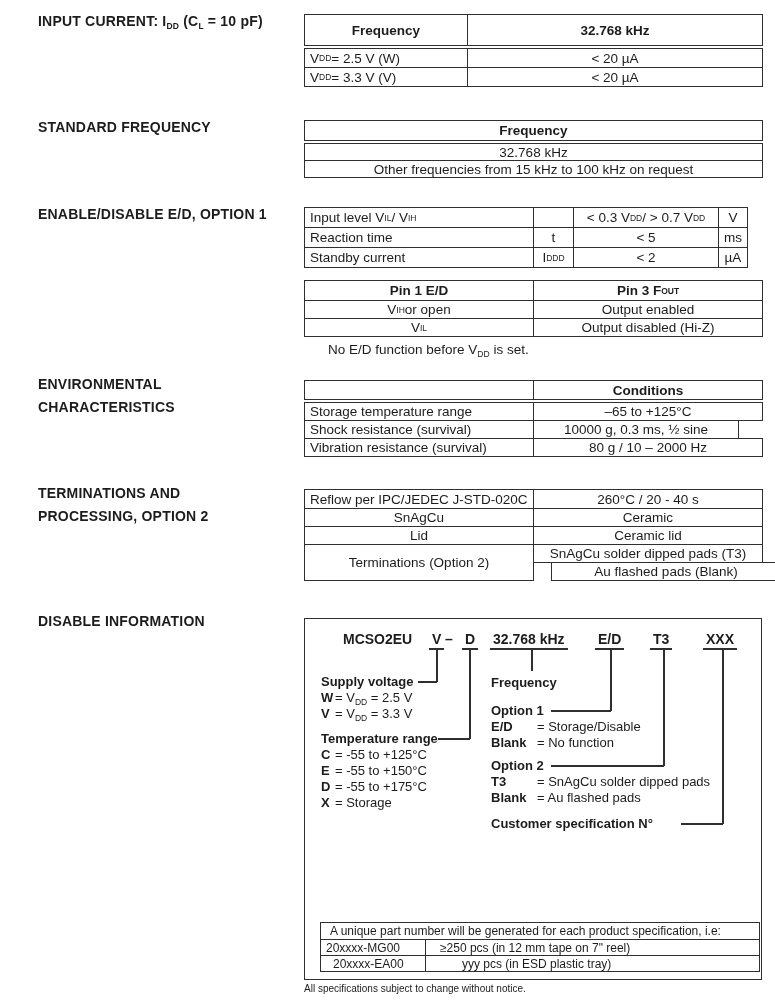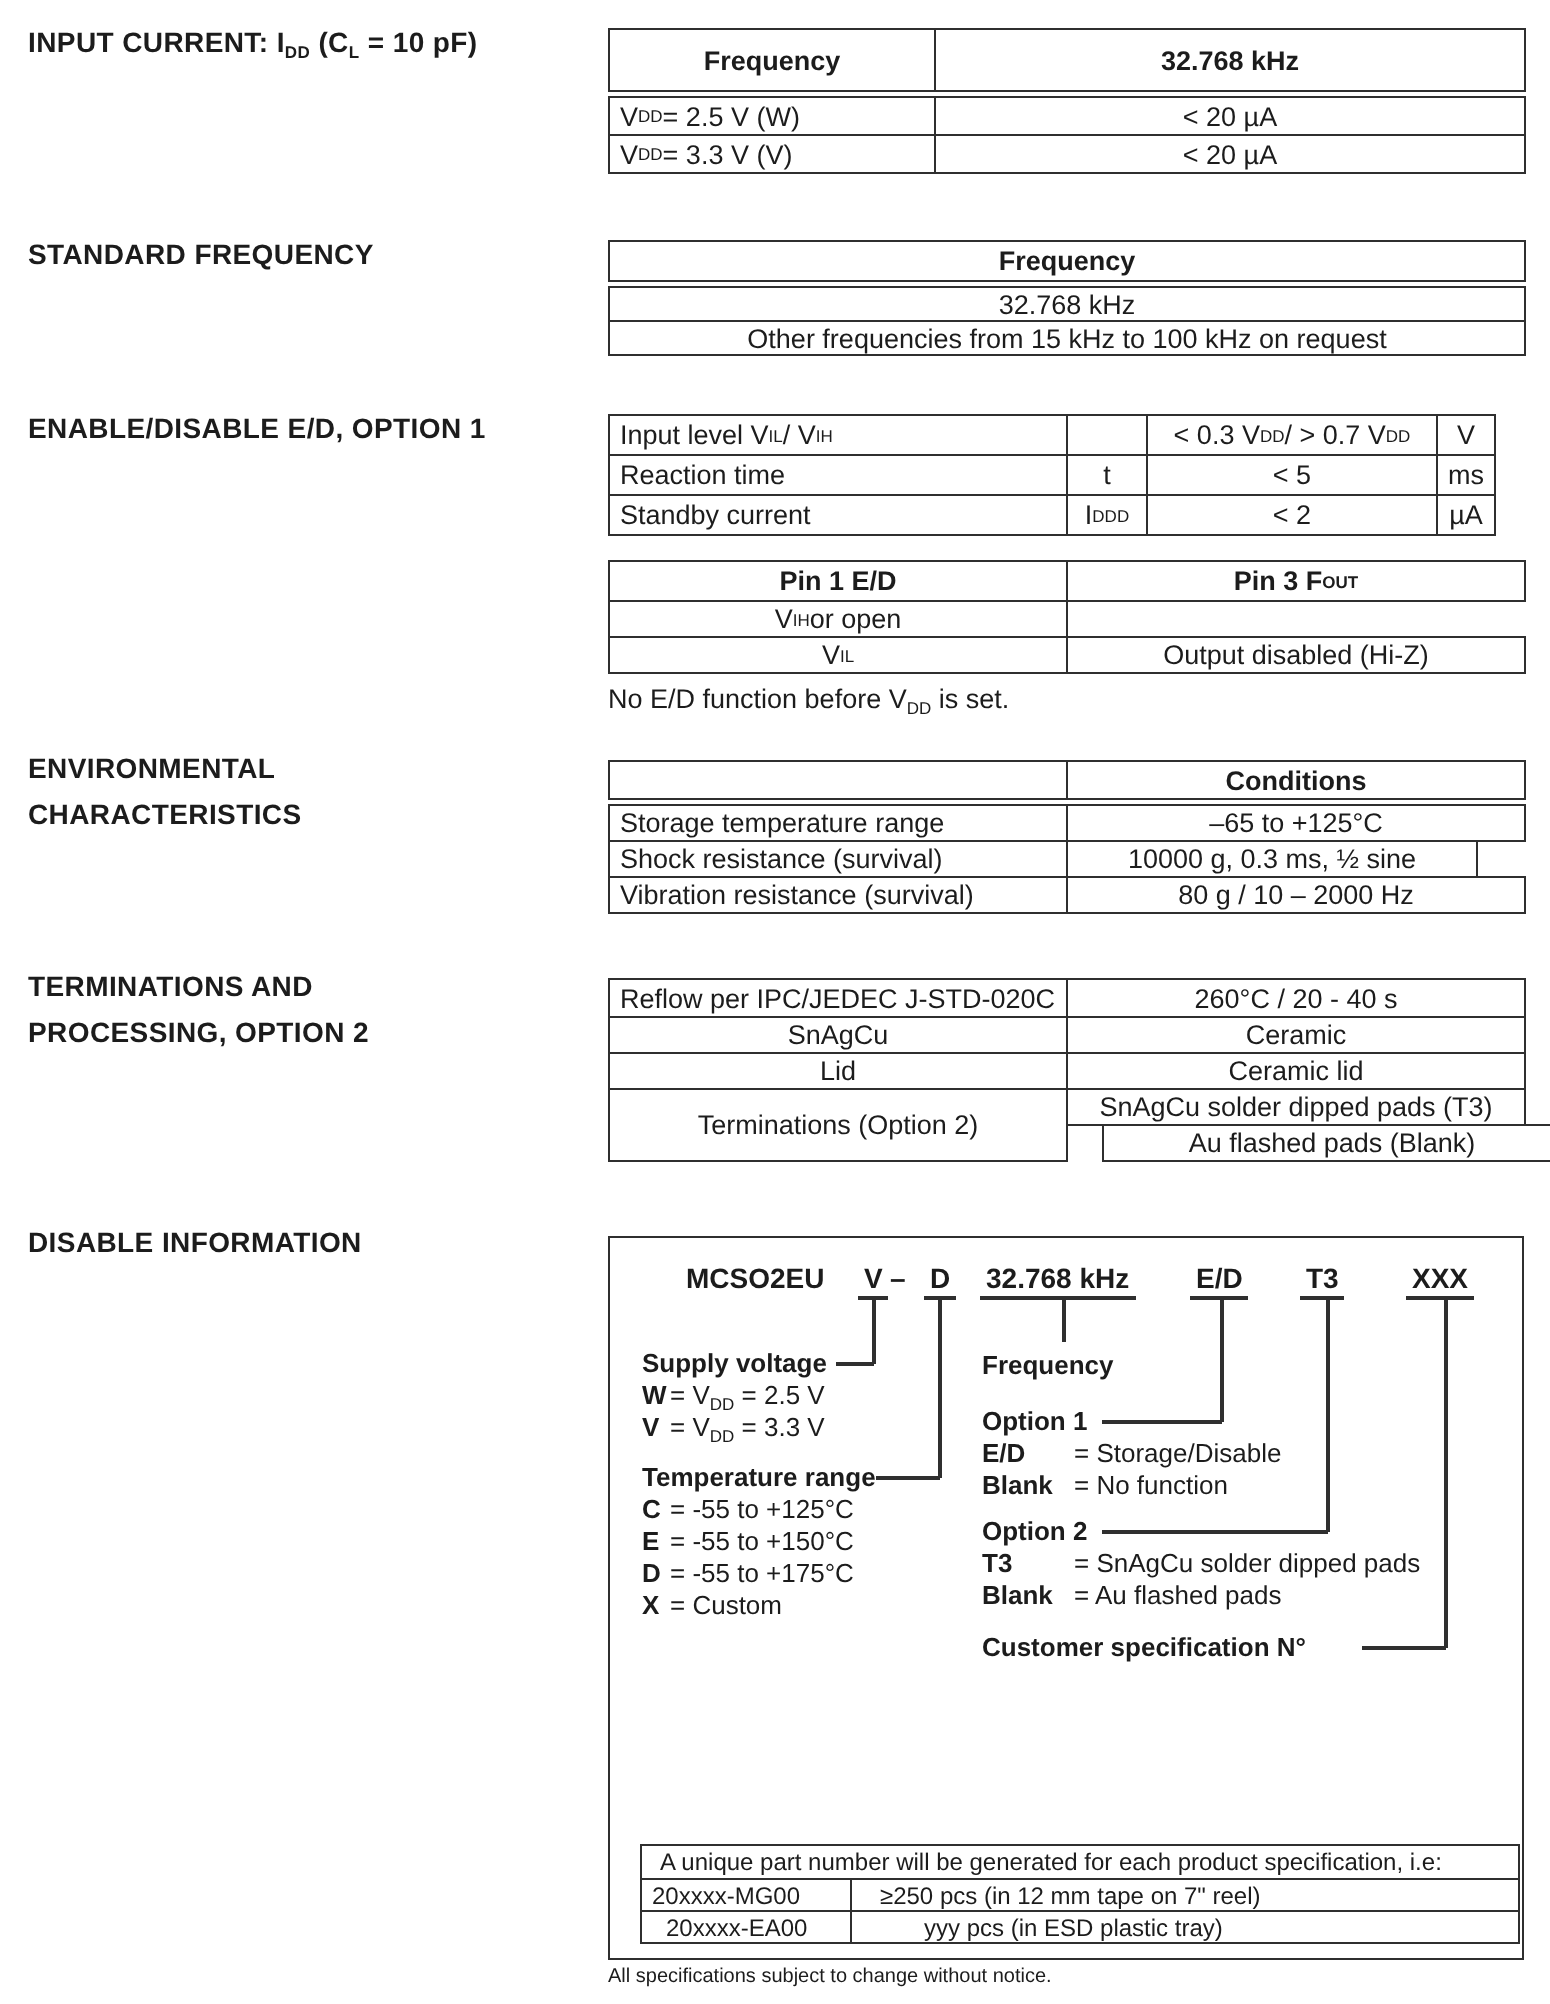--- a/index.html
+++ b/index.html
@@ -1,18 +1,18 @@
 <!DOCTYPE html>
 <html><head>
 <meta charset="utf-8">
 <style>
   html,body{margin:0;padding:0;background:#fff;}
   .page{position:relative;width:775px;height:1002px;background:#ffffff;
         font-family:"Liberation Sans","DejaVu Sans",sans-serif;color:#1c1c1c;overflow:hidden;}
-  .abs{position:absolute;}
+  .abs{position:absolute;margin-left:24px;}
   .hd{font-weight:bold;font-size:14px;letter-spacing:0.2px;white-space:nowrap;}
   .tbl{position:absolute;}
   .row{display:flex;}
   .row + .row{margin-top:-1px;text-align:right;}
   .row.g{margin-top:2px;}
   .c{border:1px solid #2f2f2f;box-sizing:border-box;display:flex;align-items:center;
      justify-content:center;font-size:13.5px;white-space:nowrap;background:#fff;}
   .c + .c{margin-left:-1px;}
   .c.l{justify-content:flex-start;padding-left:5px;}
   .c.sm{font-size:12px;}
@@ -95,20 +95,21 @@
     </div>
   </div>
 
   <div class="tbl" style="left:304px;top:280px">
     <div class="row">
       <div class="c b" style="width:230px;height:21px">Pin 1 E/D</div>
       <div class="c b" style="width:230px;height:21px">Pin 3 F<sub>OUT</sub></div>
     </div>
     <div class="row">
       <div class="c" style="width:230px;height:19px">V<sub>IH</sub> or open</div>
+      <div class="c" style="width:230px;height:19px">Output enabled</div>
     </div>
     <div class="row">
       <div class="c" style="width:230px;height:19px">V<sub>IL</sub></div>
       <div class="c" style="width:230px;height:19px">Output disabled (Hi-Z)</div>
     </div>
   </div>
   <div class="abs note" style="left:304px;top:342px">No E/D function before V<sub>DD</sub> is set.</div>
 
   <div class="tbl" style="left:304px;top:380px">
     <div class="row">
@@ -177,21 +178,21 @@
     <div class="lg" style="left:16px;top:55px">
       <div class="lrow lt">Supply voltage</div>
       <div class="lrow"><span class="k1">W</span><span>= V<sub>DD</sub> = 2.5 V</span></div>
       <div class="lrow"><span class="k1">V</span><span>= V<sub>DD</sub> = 3.3 V</span></div>
     </div>
     <div class="lg" style="left:16px;top:112px">
       <div class="lrow lt">Temperature range</div>
       <div class="lrow"><span class="k1">C</span><span>= -55 to +125°C</span></div>
       <div class="lrow"><span class="k1">E</span><span>= -55 to +150°C</span></div>
       <div class="lrow"><span class="k1">D</span><span>= -55 to +175°C</span></div>
-      <div class="lrow"><span class="k1">X</span><span>= Custom</span></div>
+      <div class="lrow"><span class="k1">X</span><span>= Storage</span></div>
     </div>
 
     <div class="lg lt" style="left:186px;top:56px">Frequency</div>
     <div class="lg" style="left:186px;top:84px">
       <div class="lrow lt">Option 1</div>
       <div class="lrow"><span class="k2">E/D</span><span>= Storage/Disable</span></div>
       <div class="lrow"><span class="k2">Blank</span><span>= No function</span></div>
     </div>
     <div class="lg" style="left:186px;top:139px">
       <div class="lrow lt">Option 2</div>

